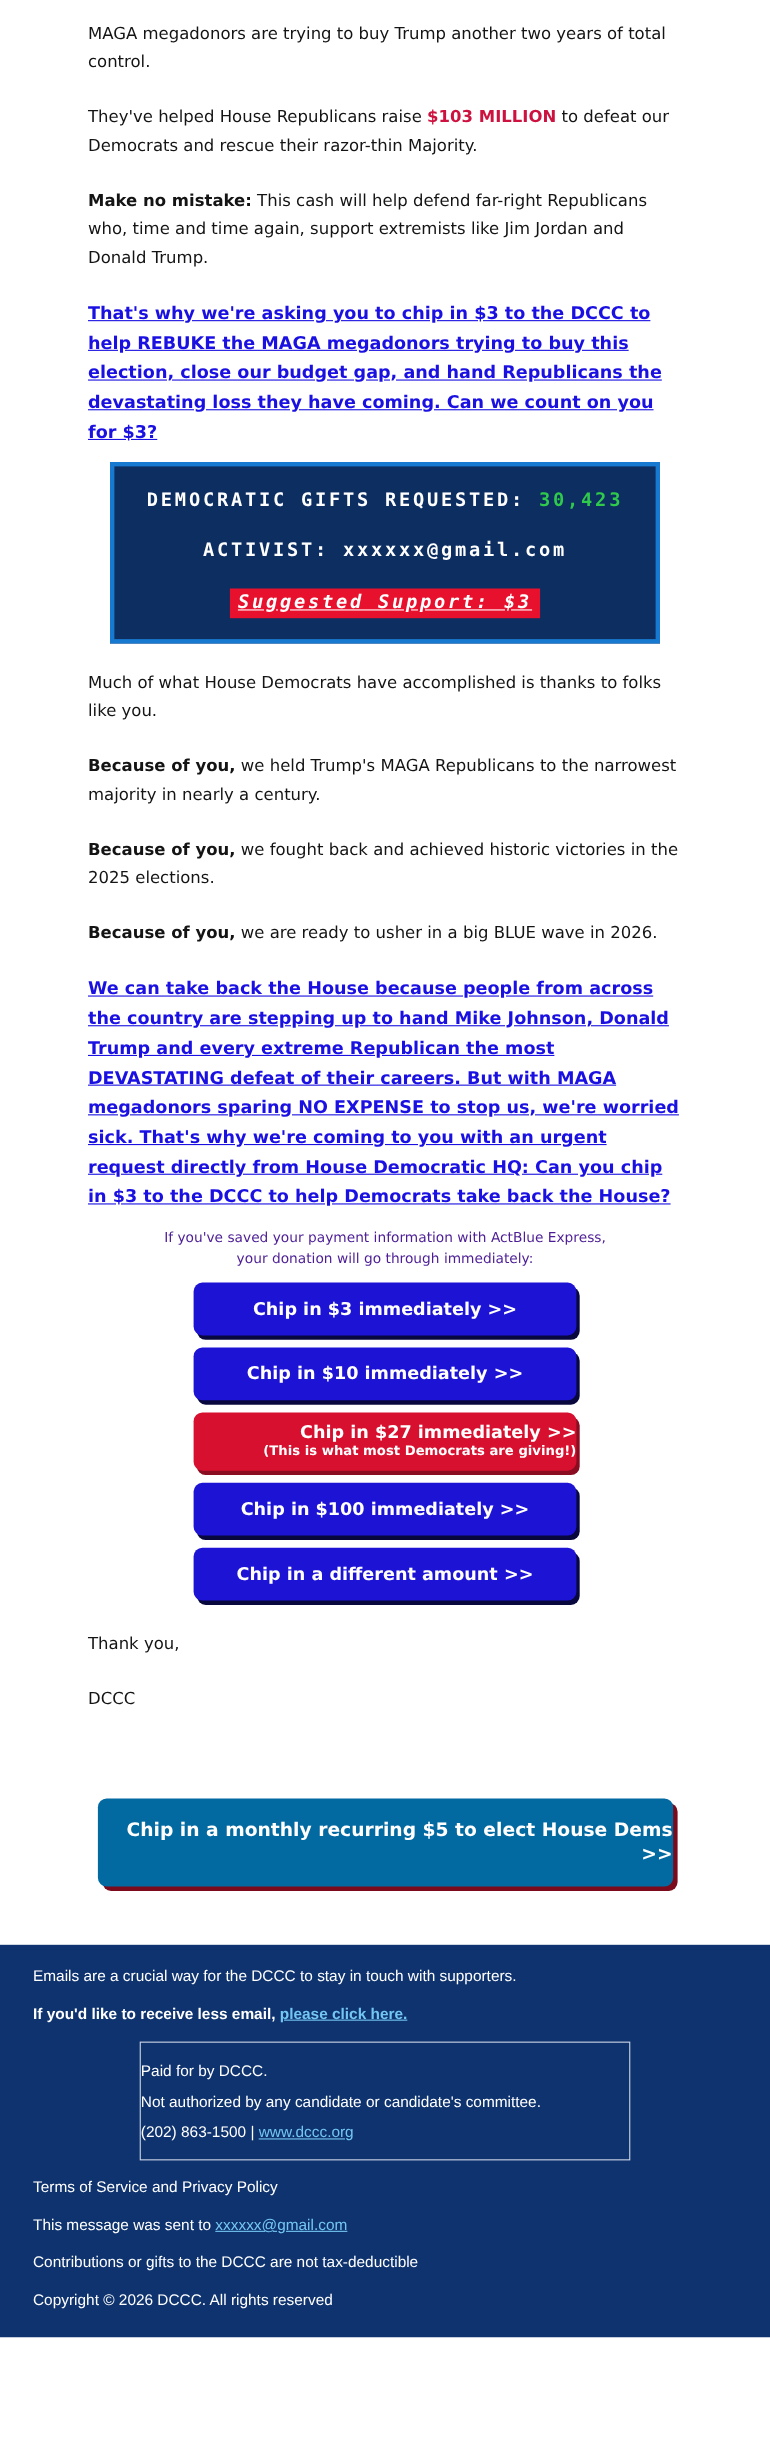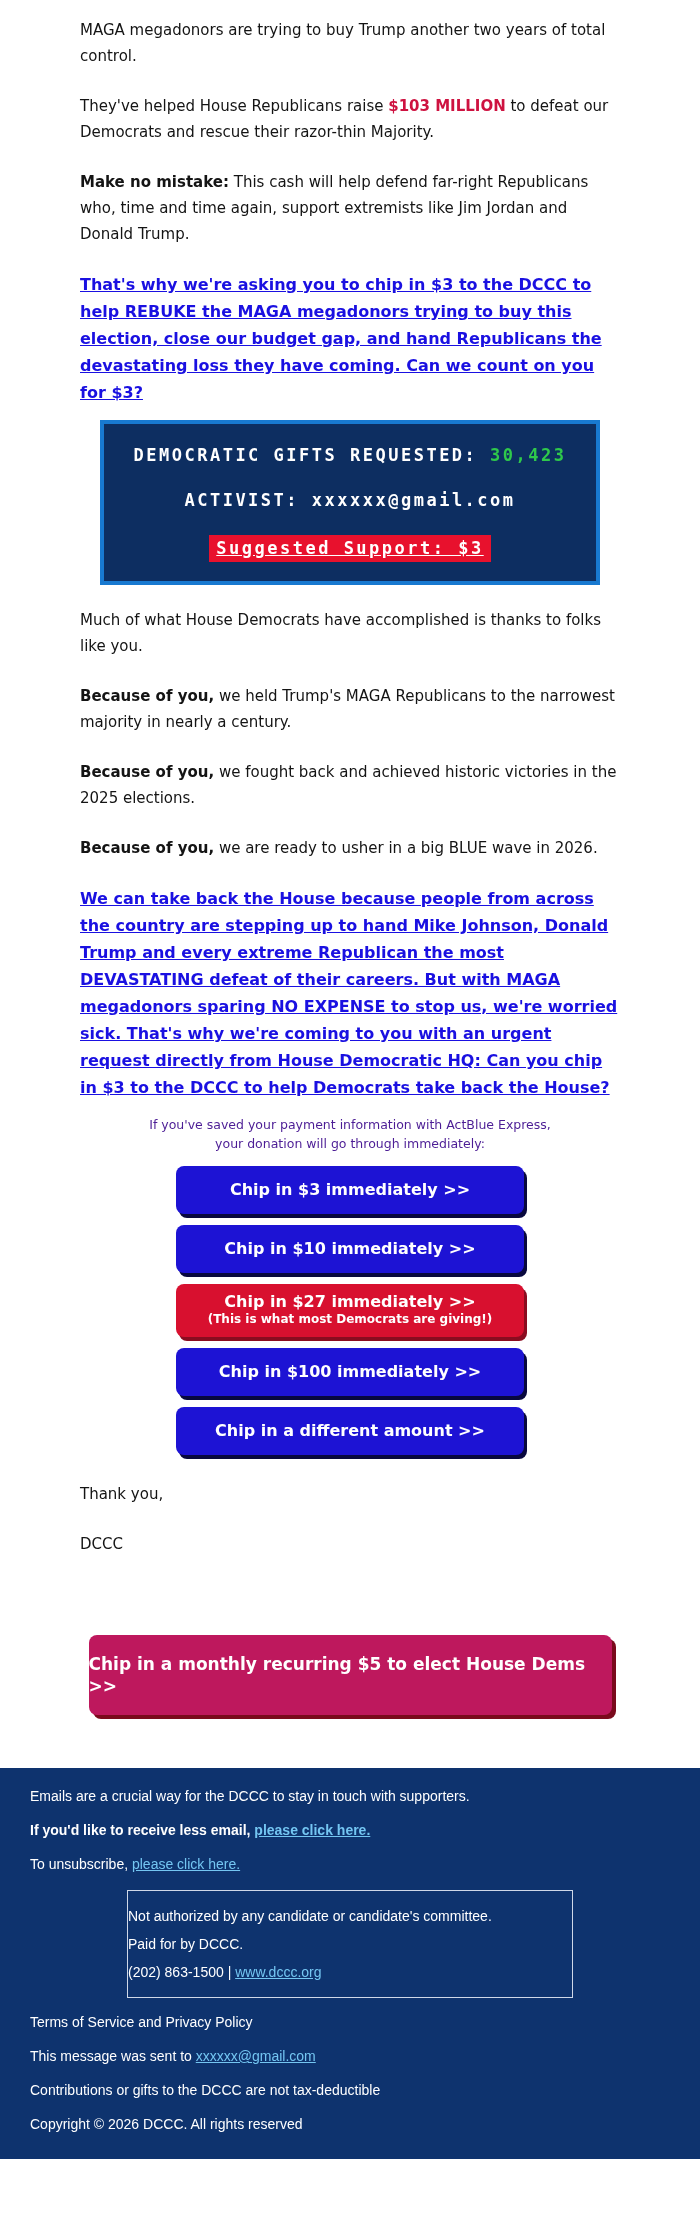--- a/index.html
+++ b/index.html
@@ -7,37 +7,37 @@
   .content{padding:17px 80px 0 80px;font-size:15px;line-height:26px;}
   .para{margin:0 0 24px 0;}
   .crimson{color:#ce1240;font-weight:bold;}
   .b{font-weight:bold;}
   .link-para{display:block;color:#1a10e1;font-weight:bold;font-size:16px;line-height:27px;text-decoration:underline;margin:16px 0 14px 0;cursor:pointer;}
   .link-para.second{margin:0 0 14px 0;}
 
   .gift-box{background:#0d2e61;border:4px solid #1879d0;margin:0 20px 22px 20px;padding:21px 6px 19px 6px;text-align:center;
             font-family:"DejaVu Sans Mono","Liberation Mono",monospace;font-weight:bold;color:#ffffff;font-size:17px;letter-spacing:2.5px;}
   .gift-row{margin:0 0 25px 0;line-height:20px;}
-  .gift-row:last-child{margin-bottom:0;}
+  .gift-row:last-child{margin-bottom:0;font-style:italic;}
   .gift-green{color:#2fc94b;}
   .suggested{display:inline-block;background:#e8112d;padding:3px 7px 4px 7px;text-decoration:underline;cursor:pointer;}
 
   .actblue-note{text-align:center;font-size:12.5px;line-height:19px;margin:0 0 13px 0;color:#4c1d95;}
 
   .buttons{text-align:center;}
   .btn{display:block;width:348px;margin:0 auto 11px auto;background:#1d13d4;color:#ffffff;font-weight:bold;font-size:16px;line-height:16px;
        padding:16px 0 16px 0;border:none;border-radius:8px;box-shadow:3px 4px 0 #08083e;font-family:"DejaVu Sans","Liberation Sans",sans-serif;cursor:pointer;}
-  .btn.red{background:#d8102f;box-shadow:3px 4px 0 #8a0c20;padding:10px 0 10px 0;}
+  .btn.red{background:#d8102f;box-shadow:3px 4px 0 #8a0c20;padding:10px 0 10px 0;text-align:right;}
   .btn .btn-sub{display:block;font-size:12px;line-height:15px;margin-top:2px;font-weight:bold;}
 
   .signoff{margin:26px 0 24px 0;}
   .signature{margin:0 0 24px 0;}
 
-  .monthly-btn{display:block;width:523px;margin:78px auto 0 auto;background:#be185d;color:#ffffff;font-weight:bold;font-size:17px;line-height:22px;
-       text-align:left;padding:18px 0;border:none;border-radius:8px;box-shadow:4px 4px 0 #7a0a1c;font-family:"DejaVu Sans","Liberation Sans",sans-serif;cursor:pointer;}
+  .monthly-btn{display:block;width:523px;margin:78px auto 0 auto;background:#0369a1;color:#ffffff;font-weight:bold;font-size:17px;line-height:22px;
+       text-align:right;padding:18px 0;border:none;border-radius:8px;box-shadow:4px 4px 0 #7a0a1c;font-family:"DejaVu Sans","Liberation Sans",sans-serif;cursor:pointer;}
 
   .footer{margin-top:53px;background:#0e336e;color:#ffffff;
           font-family:"Liberation Sans",sans-serif;font-size:14px;line-height:17px;padding:20px 30px 9px 30px;}
   .footer .f-row{margin:0 0 17px 0;}
   .footer a{color:#74c6f2;cursor:pointer;}
   .footer .f-link{color:#74c6f2;text-decoration:underline;cursor:pointer;}
   .disclaimer-box{width:444px;margin:16px auto 16px auto;border:1px solid #cfd8e8;padding:11px 0;line-height:28px;}
 </style>
 </head>
 <body>
@@ -87,25 +87,24 @@
 
     <button class="monthly-btn">Chip in a monthly recurring $5 to elect House Dems &gt;&gt;</button>
 
   </div>
 
   <div class="footer">
     <div class="f-row">Emails are a crucial way for the DCCC to stay in touch with supporters.</div>
 
     <div class="f-row"><span class="b">If you'd like to receive less email, </span><a class="f-link b">please click here.</a></div>
 
-    <div class="f-row"><span>To unsubscribe, </span><a class="f-link">please click here.</a></div>
 
     <div class="disclaimer-box">
+      <div>Paid for by DCCC.</div>
       <div>Not authorized by any candidate or candidate's committee.</div>
-      <div>Paid for by DCCC.</div>
       <div><span>(202) 863-1500 | </span><a class="f-link">www.dccc.org</a></div>
     </div>
 
     <div class="f-row">Terms of Service and Privacy Policy</div>
 
     <div class="f-row"><span>This message was sent to </span><a class="f-link">xxxxxx@gmail.com</a></div>
 
     <div class="f-row">Contributions or gifts to the DCCC are not tax-deductible</div>
 
     <div class="f-row">Copyright © 2026 DCCC. All rights reserved</div>

